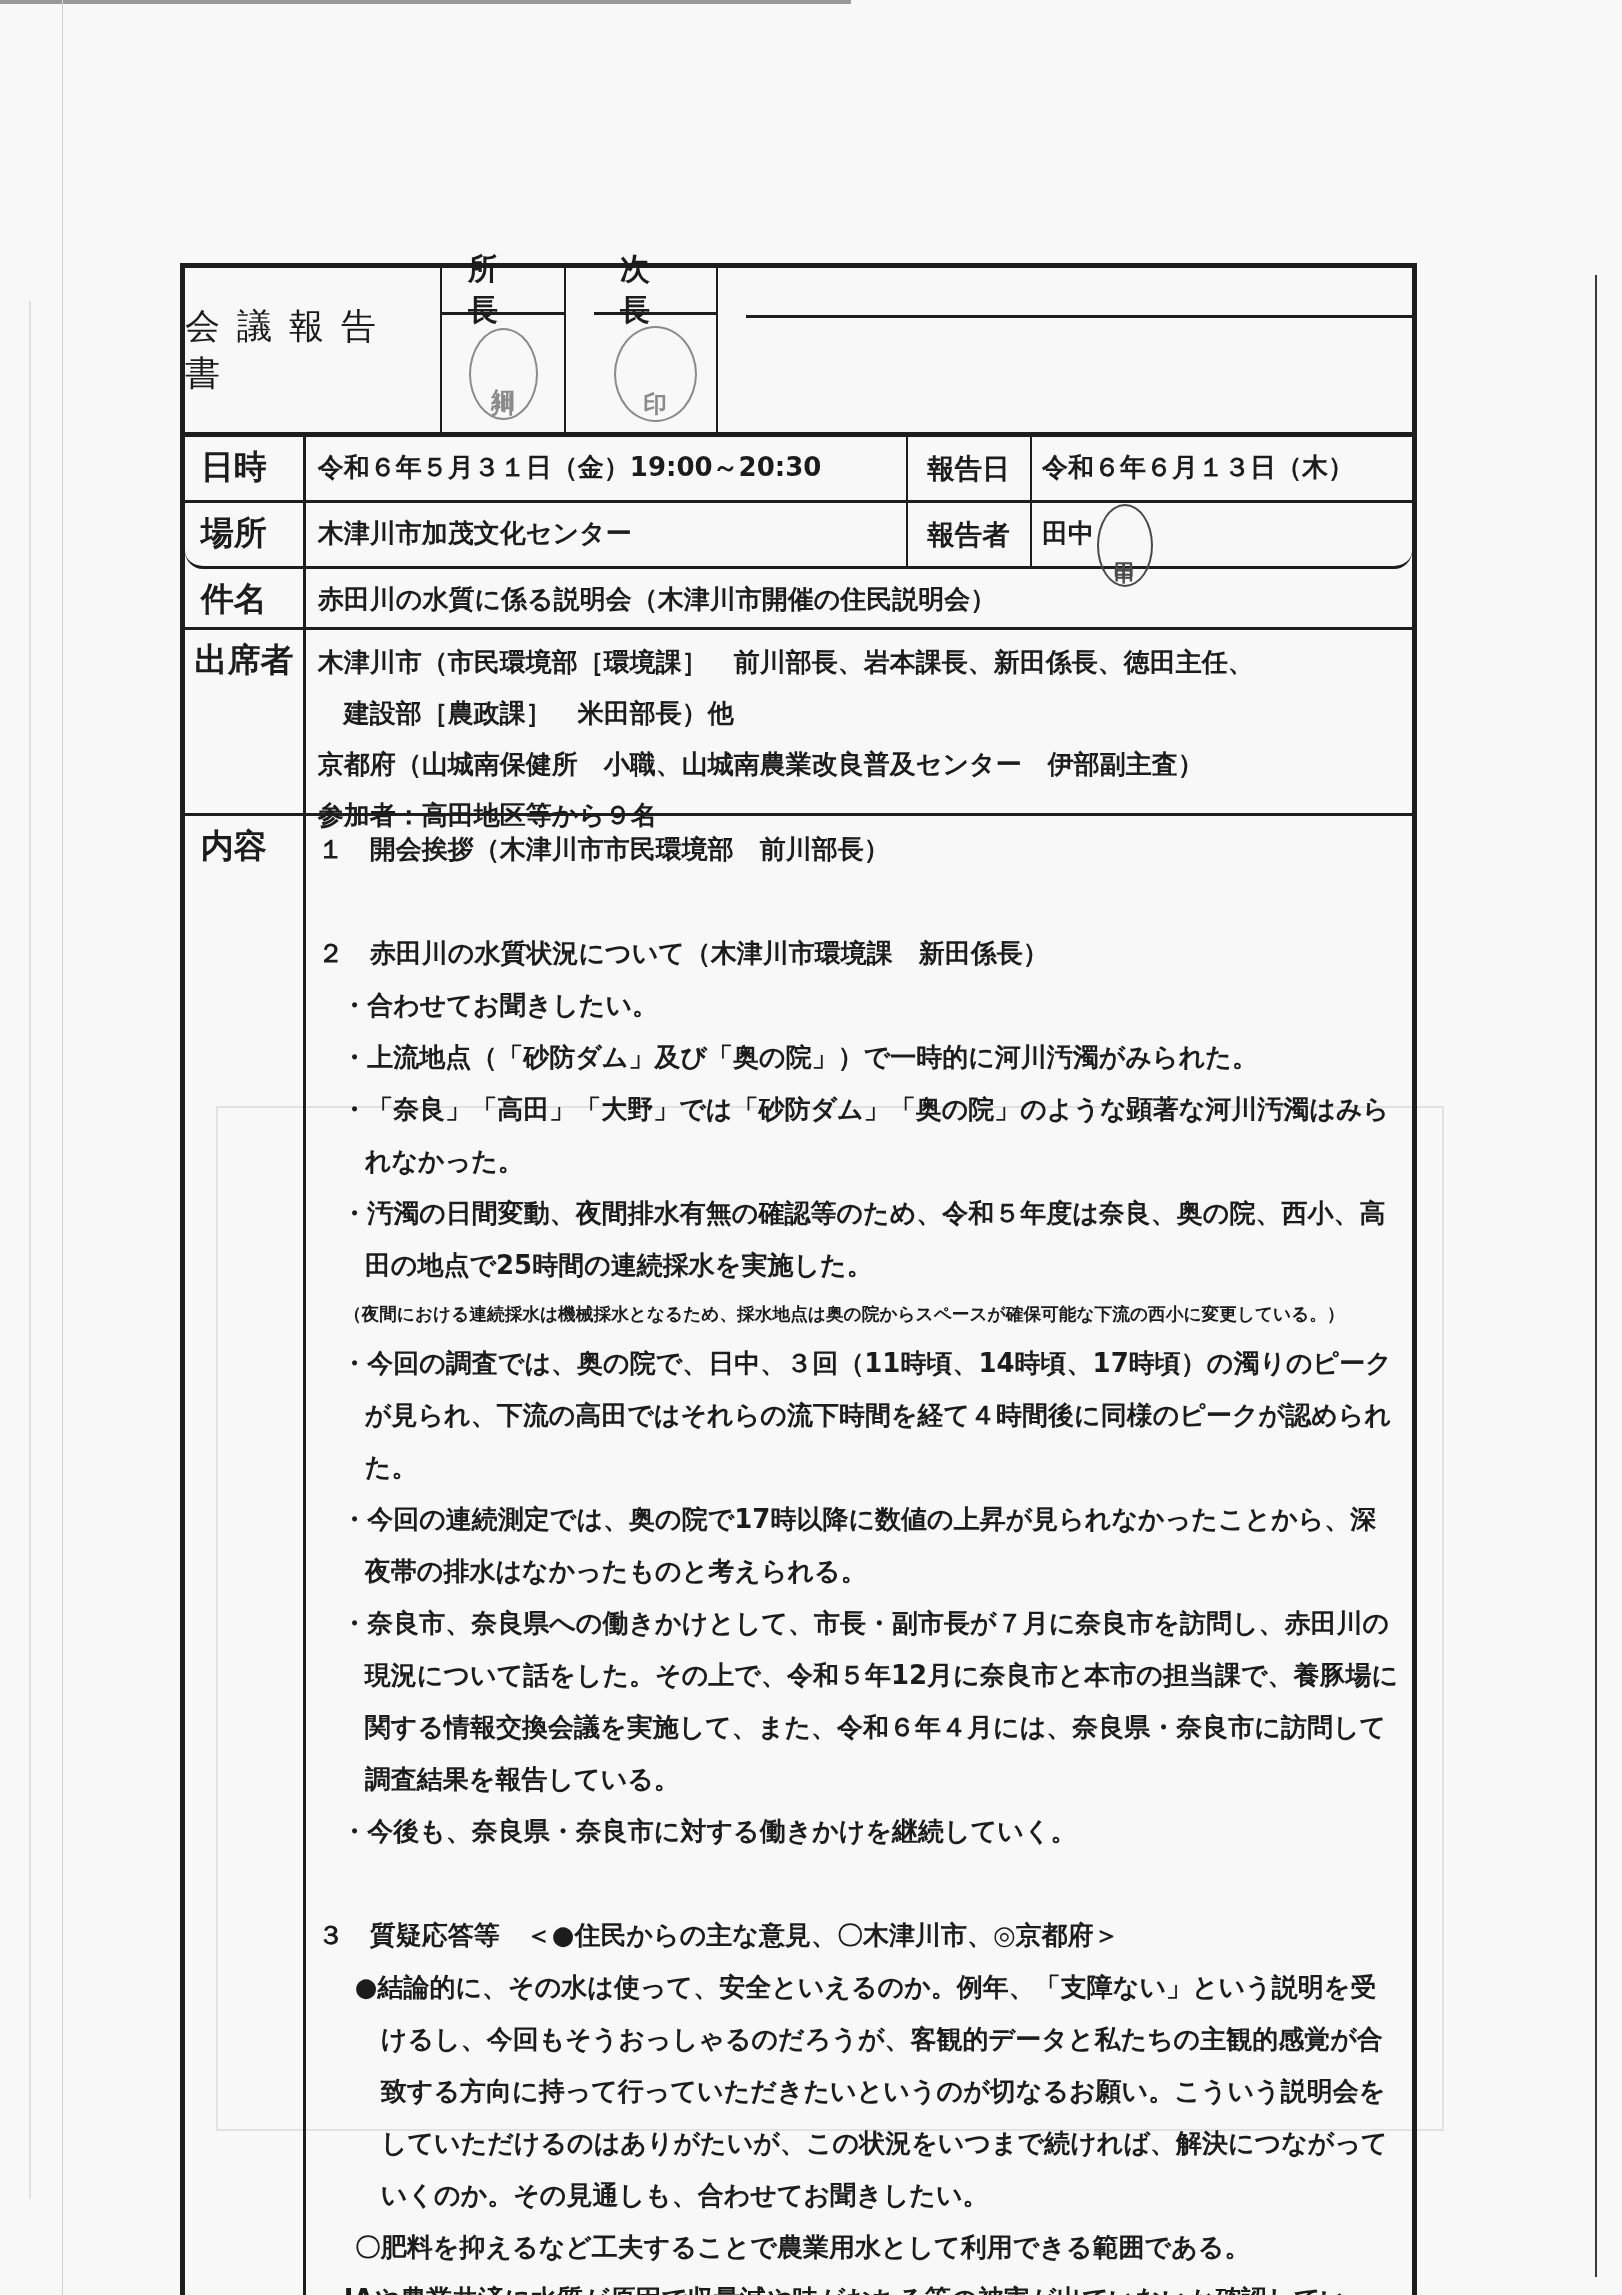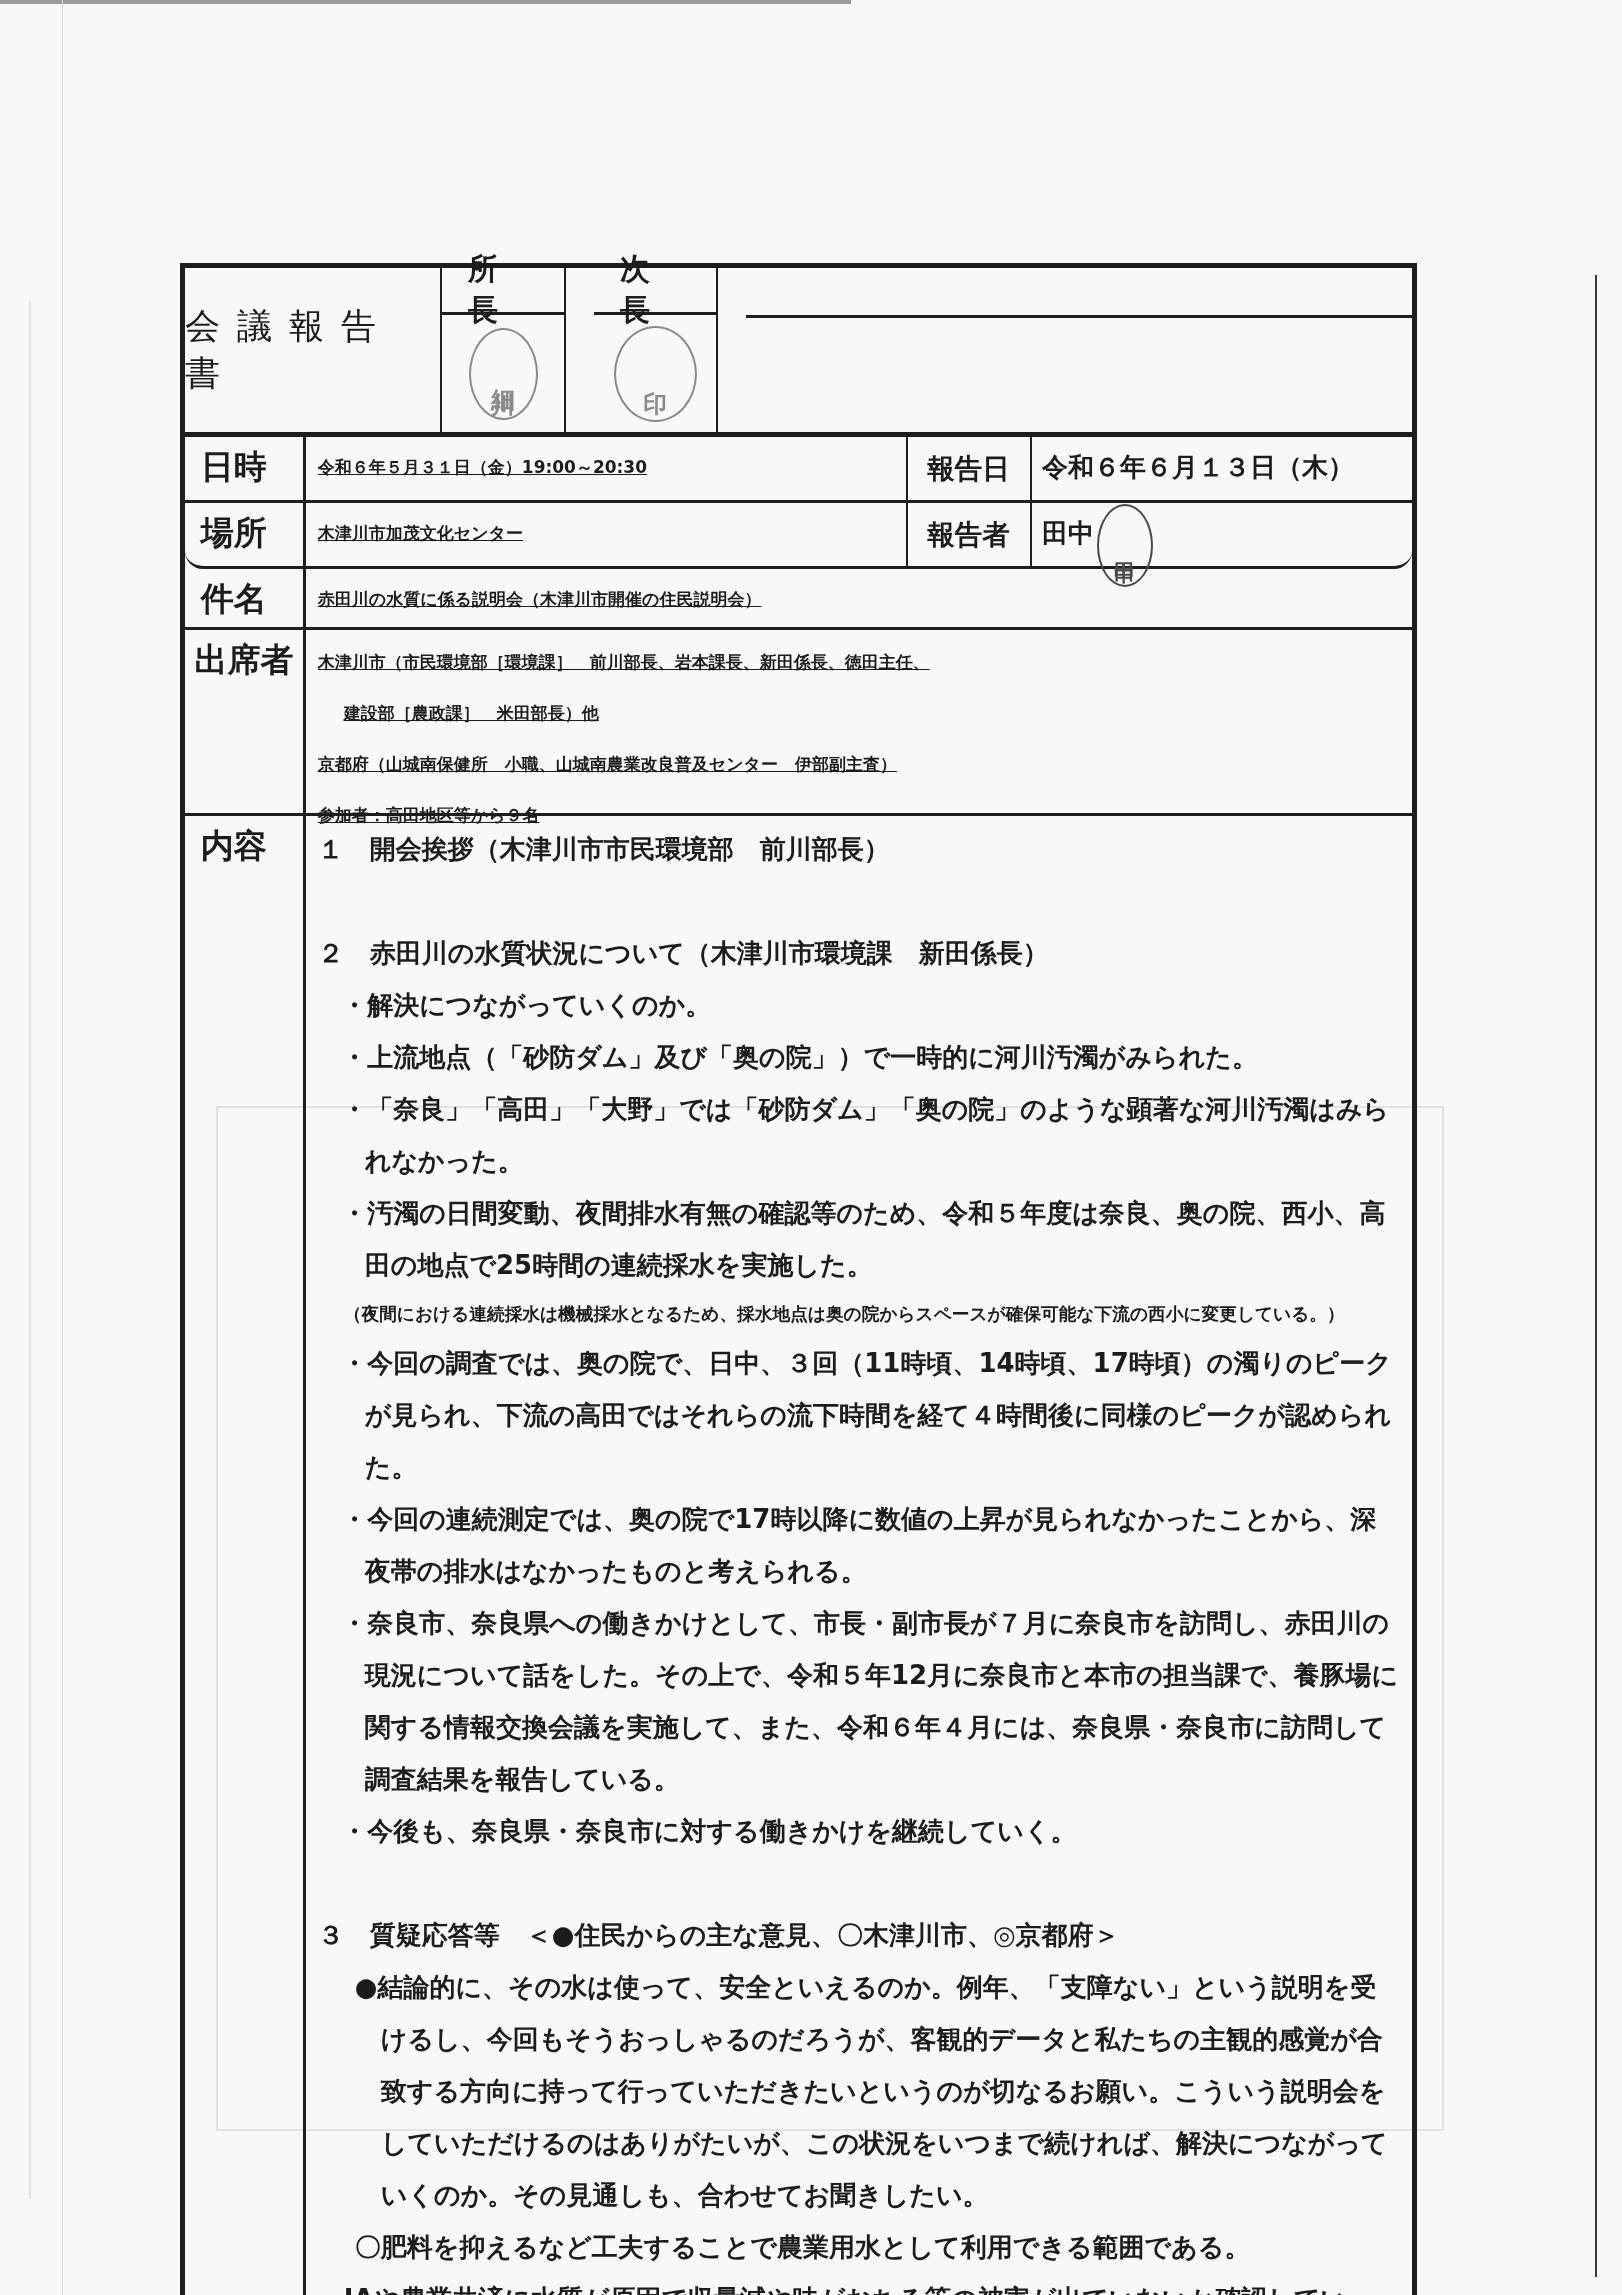--- a/index.html
+++ b/index.html
@@ -52,21 +52,21 @@
     }
     .seal.round { width: 79px; height: 92px; }
 
     .row { display: flex; border-bottom: 3.3px solid #1e1e1e; }
     .row .label {
       width: 121px; border-right: 3.3px solid #1e1e1e; box-sizing: border-box;
       font-size: 33px; font-weight: bold;
       display: flex; justify-content: space-between; padding: 7.9px 15.7px 0 15.7px;
     }
     .row .label.one { justify-content: center; padding-left: 6.5px; padding-right: 6.5px; }
-    .row .value { flex: 1; font-size: 17px; font-weight: bold; padding: 6.5px 11.8px; line-height: 46px; text-decoration: underline; }
+    .row .value { flex: 1; font-size: 26px; font-weight: bold; padding: 6.5px 11.8px; line-height: 46px; }
     .row.split .value { flex: none; width: 576px; border-right: 2.6px solid #1e1e1e; }
     .row .label2 {
       width: 124px; border-right: 2.6px solid #1e1e1e; box-sizing: border-box;
       font-size: 27.5px; font-weight: bold; display: flex; align-items: center; justify-content: center;
     }
     .row .value2 { flex: 1; font-size: 26px; font-weight: bold; padding: 6.5px 10.5px; line-height: 46px; position: relative; }
     .row.h1 { height: 63px; }
     .row.h2 { height: 63px; border-radius: 18px; }
     .row.h3 { height: 58px; }
     .attendees .value div { line-height: 51px; }
@@ -157,21 +157,21 @@
       <div>参加者：高田地区等から９名</div>
     </div>
   </div>
 
   <div class="row content-row" style="border-bottom:none;">
     <div class="label">内容</div>
     <div class="content">
       <p class="sec">１　開会挨拶（木津川市市民環境部　前川部長）</p>
       <div class="gap"></div>
       <p class="sec">２　赤田川の水質状況について（木津川市環境課　新田係長）</p>
-      <p class="bul">・解決につながっていくのか。</p>
+      <p class="bul">・合わせてお聞きしたい。</p>
       <p class="bul">・上流地点（「砂防ダム」及び「奥の院」）で一時的に河川汚濁がみられた。</p>
       <p class="bul">・「奈良」「高田」「大野」では「砂防ダム」「奥の院」のような顕著な河川汚濁はみられなかった。</p>
       <p class="bul">・汚濁の日間変動、夜間排水有無の確認等のため、令和５年度は奈良、奥の院、西小、高田の地点で25時間の連続採水を実施した。</p>
       <p class="note">（夜間における連続採水は機械採水となるため、採水地点は奥の院からスペースが確保可能な下流の西小に変更している。）</p>
       <p class="bul">・今回の調査では、奥の院で、日中、３回（11時頃、14時頃、17時頃）の濁りのピークが見られ、下流の高田ではそれらの流下時間を経て４時間後に同様のピークが認められた。</p>
       <p class="bul">・今回の連続測定では、奥の院で17時以降に数値の上昇が見られなかったことから、深夜帯の排水はなかったものと考えられる。</p>
       <p class="bul">・奈良市、奈良県への働きかけとして、市長・副市長が７月に奈良市を訪問し、赤田川の現況について話をした。その上で、令和５年12月に奈良市と本市の担当課で、養豚場に関する情報交換会議を実施して、また、令和６年４月には、奈良県・奈良市に訪問して調査結果を報告している。</p>
       <p class="bul">・今後も、奈良県・奈良市に対する働きかけを継続していく。</p>
       <div class="gap"></div>
       <p class="sec">３　質疑応答等　＜●住民からの主な意見、〇木津川市、◎京都府＞</p>

